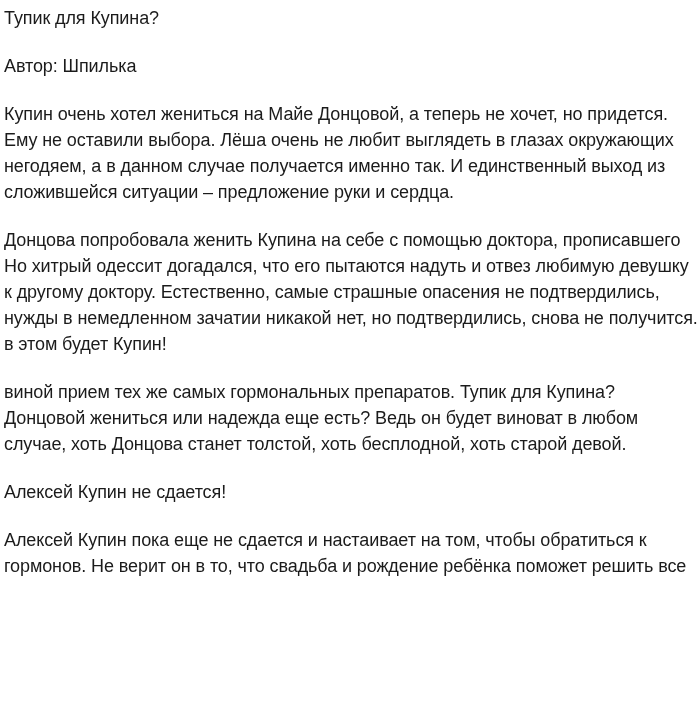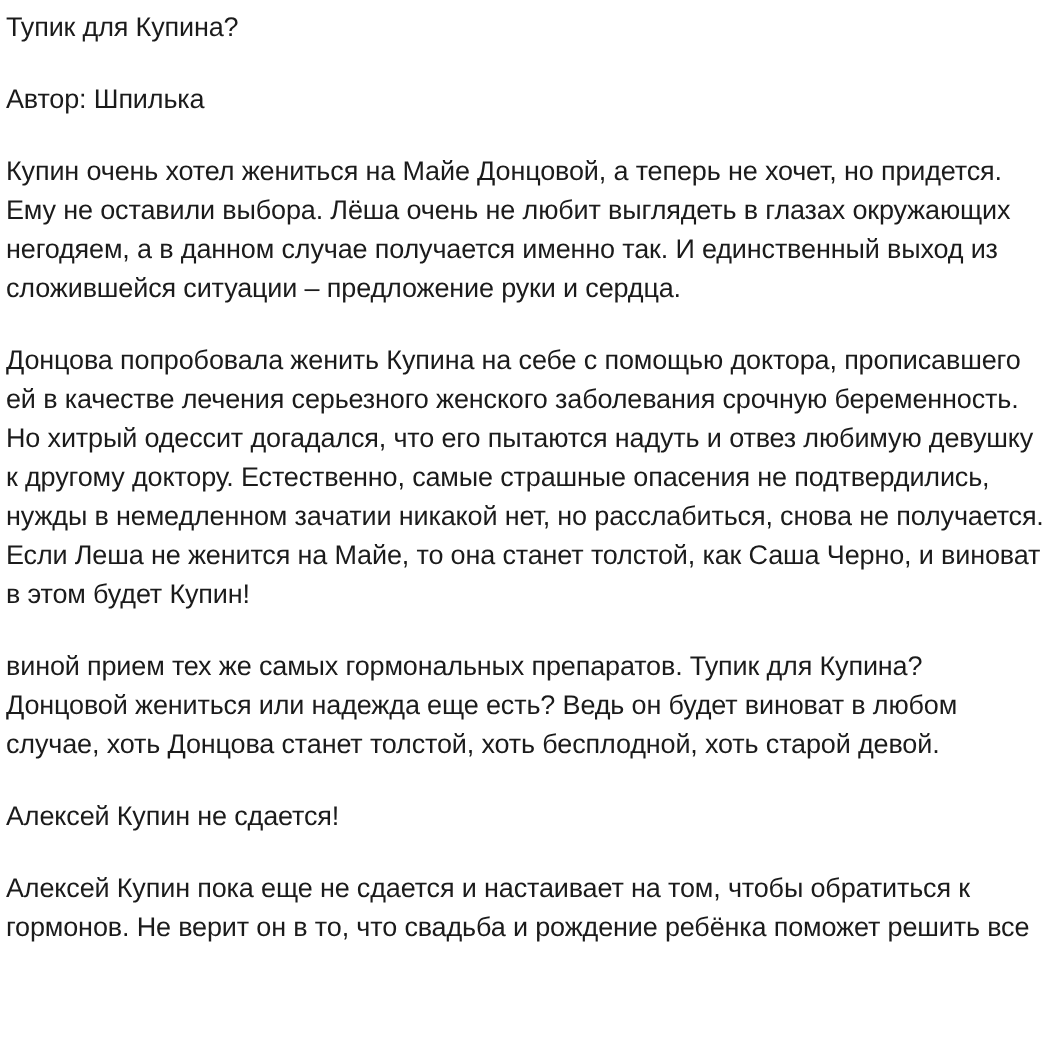--- a/index.html
+++ b/index.html
@@ -49,25 +49,23 @@
 
   <div class="block">
     <span class="line">Купин очень хотел жениться на Майе Донцовой, а теперь не хочет, но придется.</span>
     <span class="line">Ему не оставили выбора. Лёша очень не любит выглядеть в глазах окружающих</span>
     <span class="line">негодяем, а в данном случае получается именно так. И единственный выход из</span>
     <span class="line">сложившейся ситуации – предложение руки и сердца.</span>
   </div>
 
   <div class="block">
     <span class="line">Донцова попробовала женить Купина на себе с помощью доктора, прописавшего</span>
-    <span class="line">ей в качестве лечения серьезного женского заболевания срочную беременность.</span>
     <span class="line">Но хитрый одессит догадался, что его пытаются надуть и отвез любимую девушку</span>
     <span class="line">к другому доктору. Естественно, самые страшные опасения не подтвердились,</span>
-    <span class="line">нужды в немедленном зачатии никакой нет, но расслабиться, снова не получается.</span>
-    <span class="line">Если Леша не женится на Майе, то она станет толстой, как Саша Черно, и виноват</span>
+    <span class="line">нужды в немедленном зачатии никакой нет, но подтвердились, снова не получится.</span>
     <span class="line">в этом будет Купин!</span>
   </div>
 
   <div class="block">
     <span class="line">виной прием тех же самых гормональных препаратов. Тупик для Купина?</span>
     <span class="line">Донцовой жениться или надежда еще есть? Ведь он будет виноват в любом</span>
     <span class="line">случае, хоть Донцова станет толстой, хоть бесплодной, хоть старой девой.</span>
   </div>
 
   <div class="block subheading">

